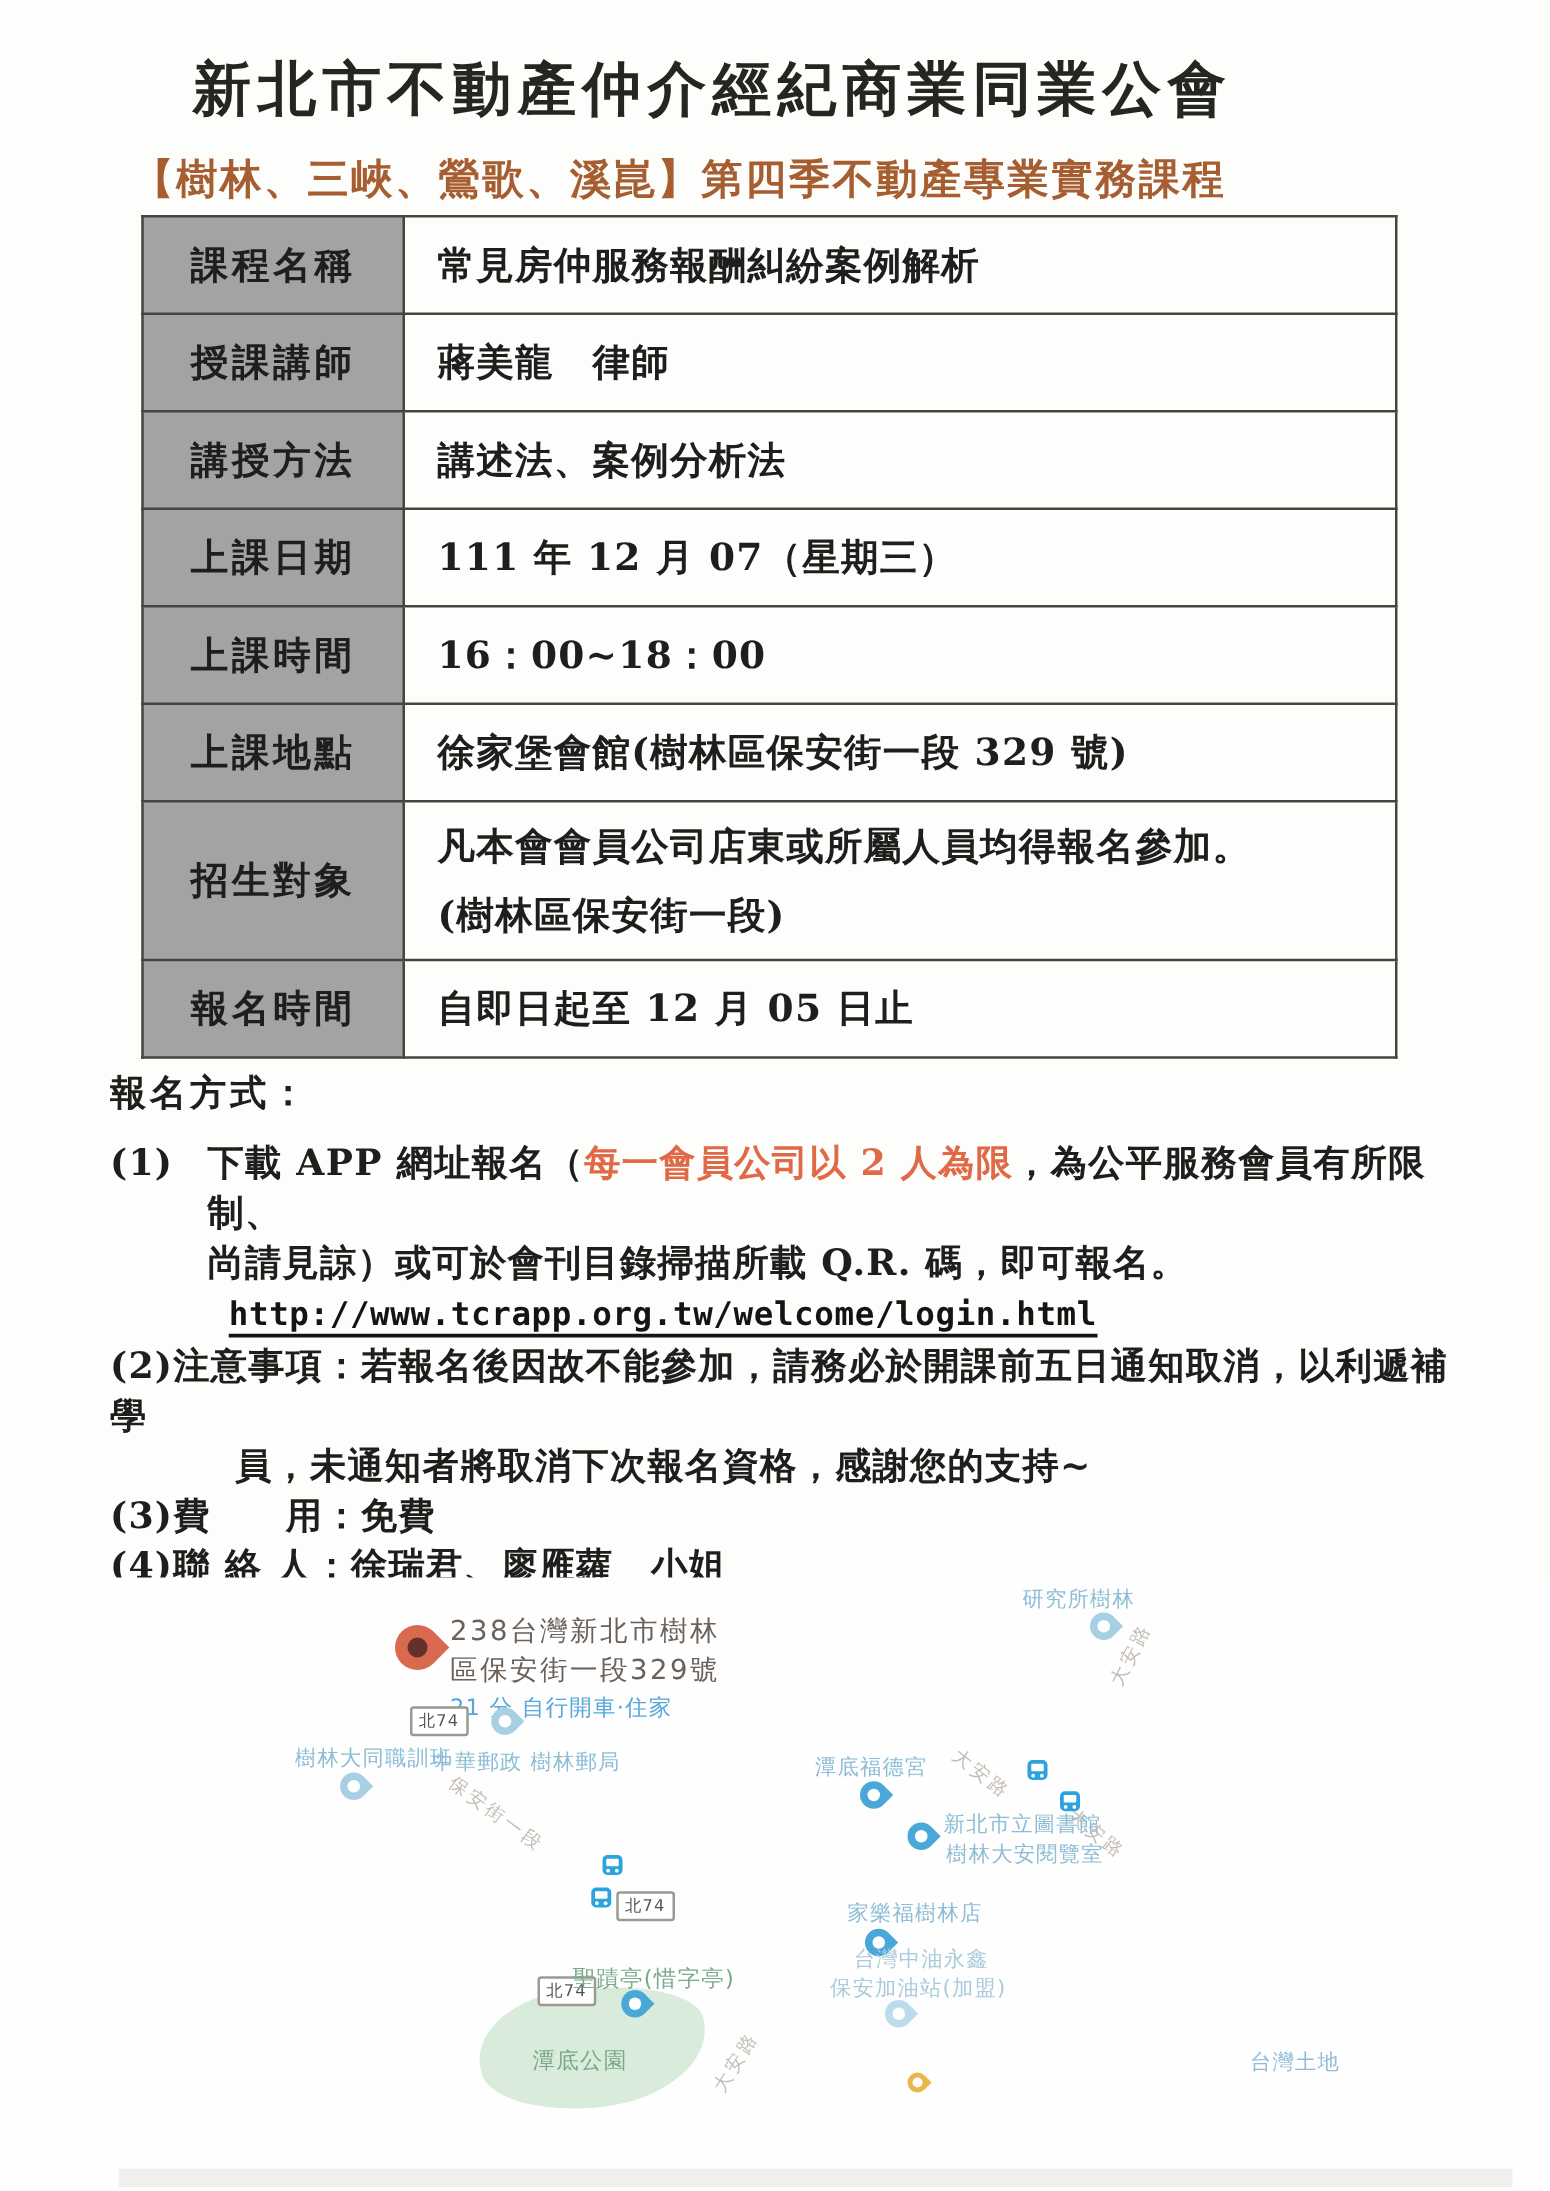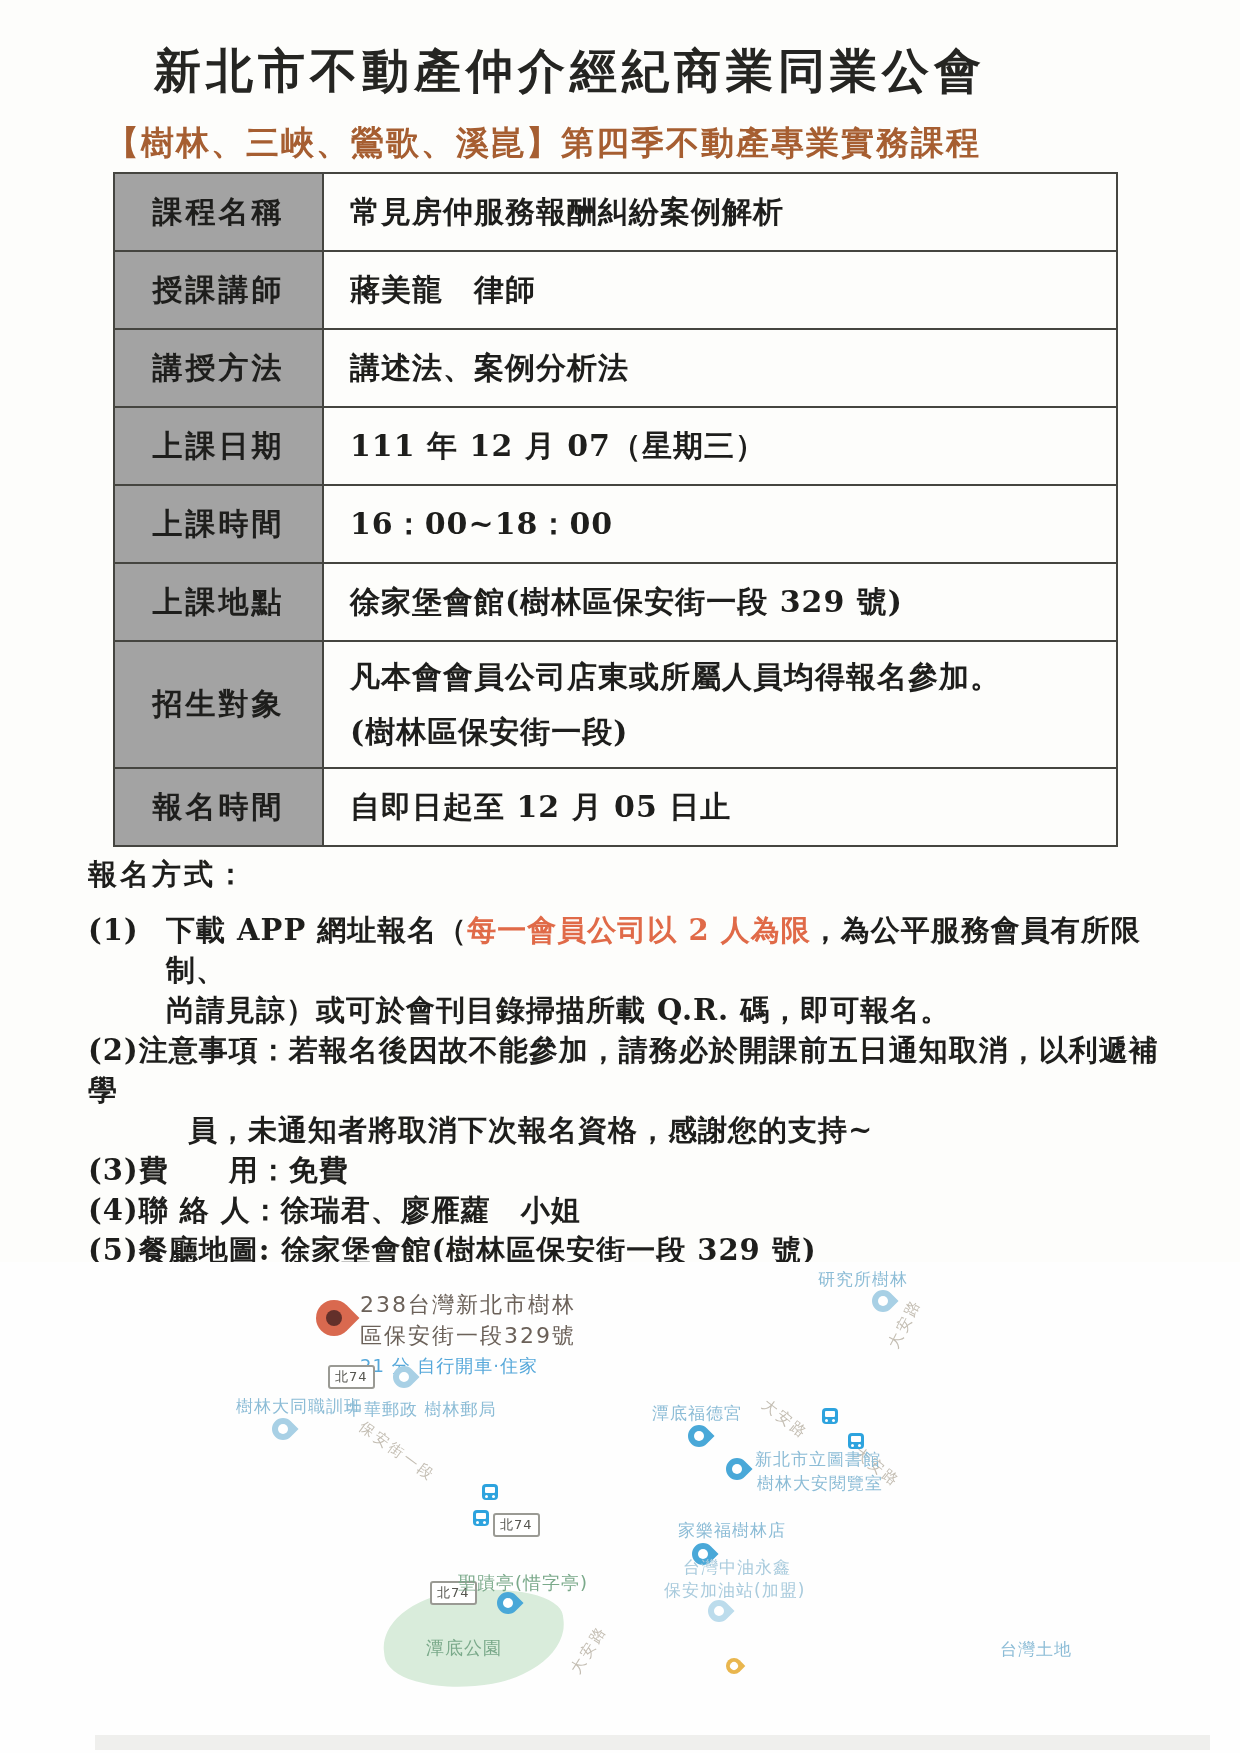--- a/index.html
+++ b/index.html
@@ -144,20 +144,23 @@
     <p class="heading">報名方式：</p>
 
     <div class="item1">
       <p class="num">(1)</p>
       <p>
         <span>下載 APP 網址報名（</span><span class="hl">每一會員公司以 2 人為限</span><span>，為公平服務會員有所限制、</span><br>
         <span>尚請見諒）或可於會刊目錄掃描所載 Q.R. 碼，即可報名。</span>
       </p>
     </div>
 
+    <p class="url-line">
+      <a class="url" href="#">http://www.tcrapp.org.tw/welcome/login.html</a>
+    </p>
 
     <p class="item2">
       <span>(2)</span><span>注意事項：</span><span>若報名後因故不能參加，請務必於開課前五日通知取消，以利遞補學</span><br>
       <span class="l2">員，未通知者將取消下次報名資格，感謝您的支持~</span>
     </p>
 
     <p class="item3">
       <span>(3)</span><span>費　　用：</span><span>免費</span>
     </p>
 

